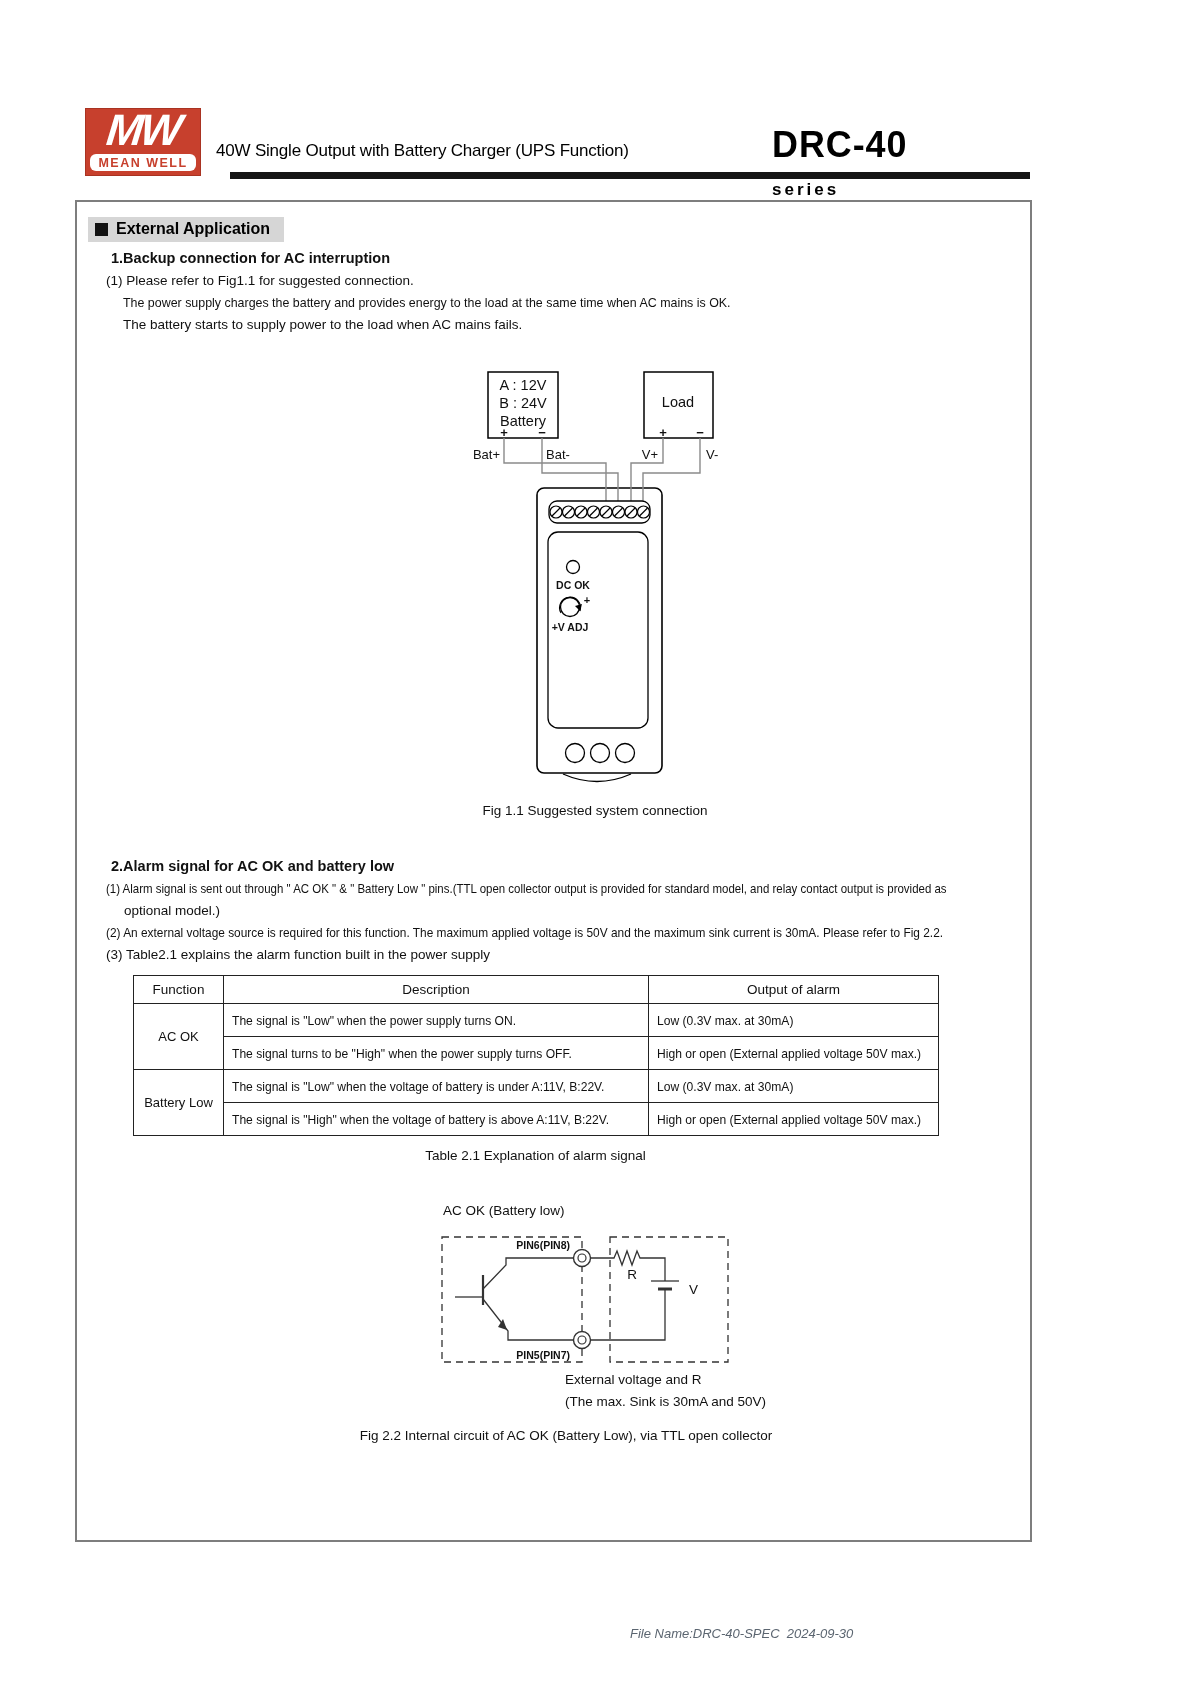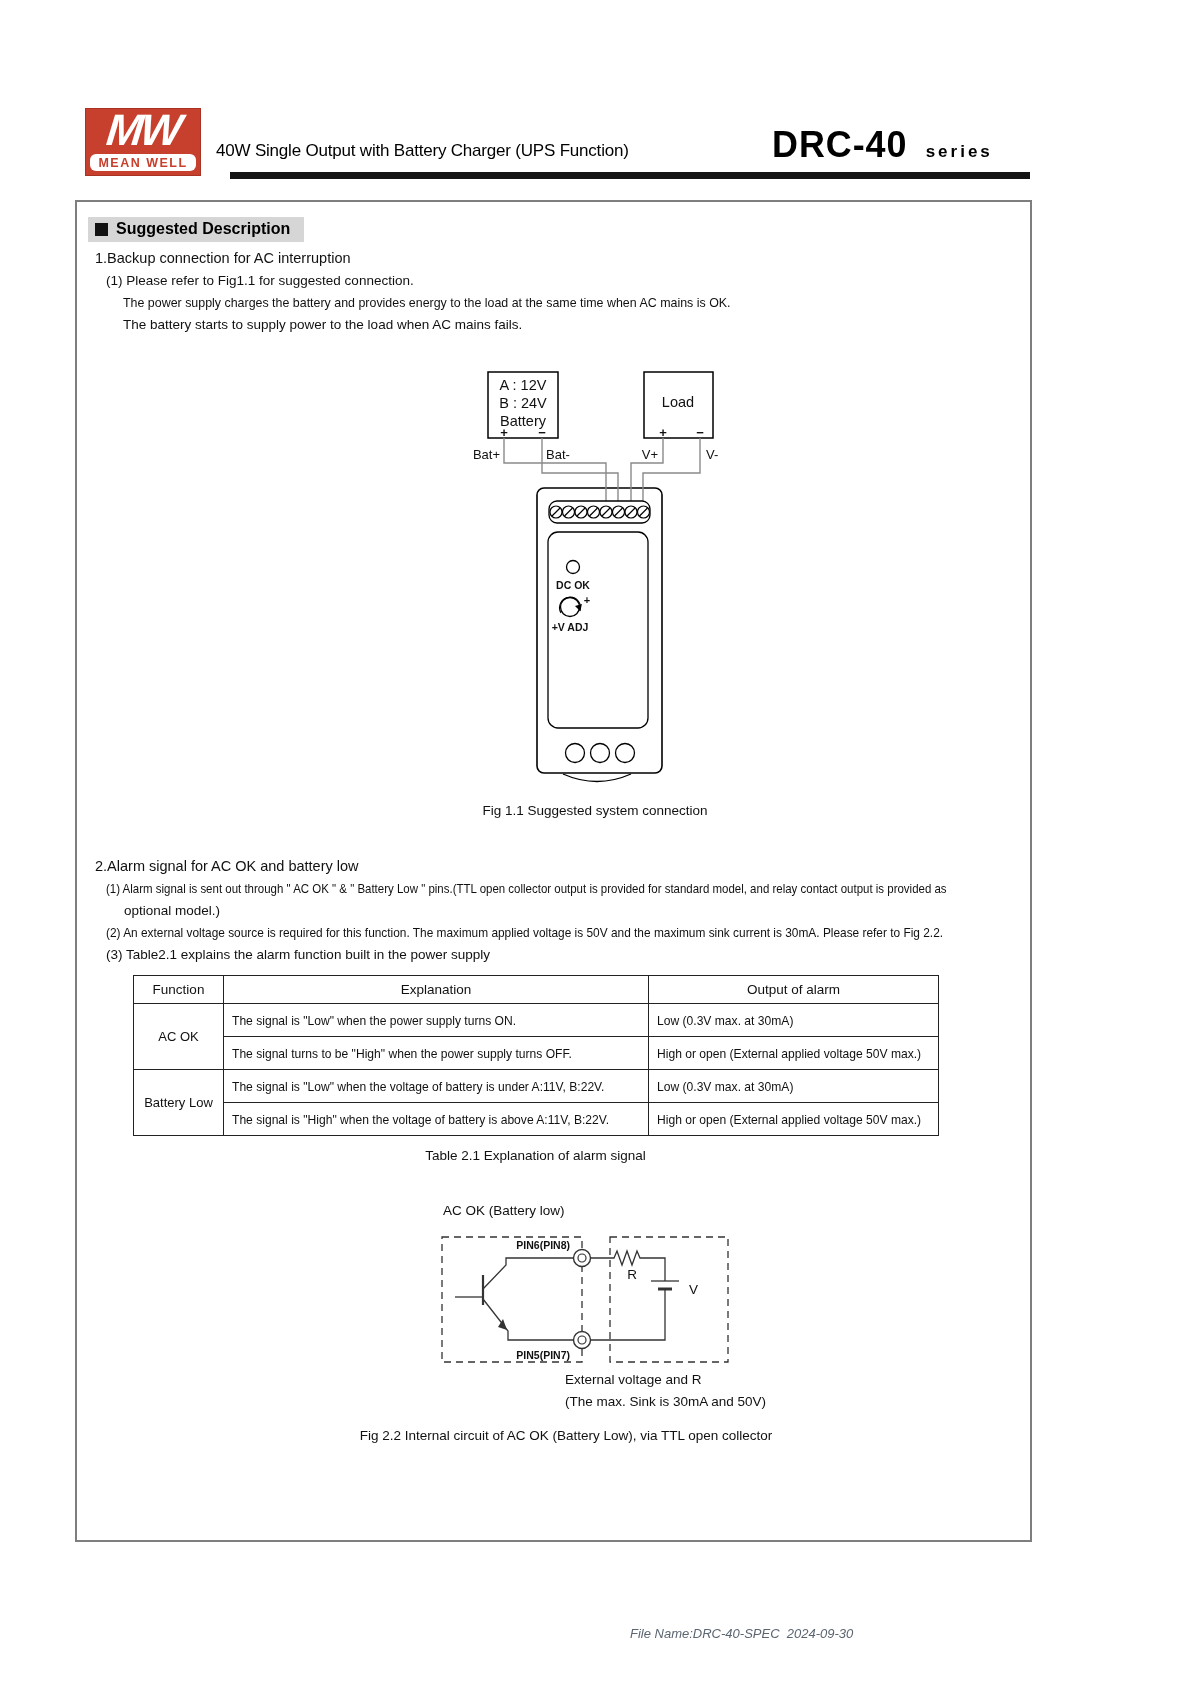--- a/index.html
+++ b/index.html
@@ -12,38 +12,38 @@
           background:#C7402D; border:1px solid #a93322; }
   .logo-mw { position:absolute; left:0; top:-4px; width:100%; text-align:center;
              font-style:italic; font-weight:800; font-size:44px; letter-spacing:-3px;
              color:#fff; transform:skewX(-6deg); }
   .logo-strip { position:absolute; left:4px; right:4px; bottom:4px; height:17px; background:#fff;
                 display:flex; align-items:center; justify-content:center;border-radius:6px; }
   .logo-brand { color:#C7402D; font-weight:700; font-size:12.5px; letter-spacing:1.5px; }
 
   .doc-title { position:absolute; left:216px; top:141px; font-size:17px; font-weight:500;
                color:#000; white-space:nowrap; letter-spacing:-0.2px; }
-  .series-wrap { position:absolute; left:772px; top:124px; display:flex; align-items:baseline; gap:14px; }
+  .series-wrap { position:absolute; left:772px; top:124px; display:flex; align-items:baseline; gap:14px;flex-direction:column; }
   .series-name { font-size:37px; font-weight:800; letter-spacing:1px; color:#000;
                  transform:scaleX(0.97); transform-origin:0 100%; white-space:nowrap; }
   .series-suffix { font-size:17px; font-weight:700; letter-spacing:3px; color:#000;text-align:center; }
   .header-rule { position:absolute; left:230px; top:172px; width:800px; height:7px; background:#151515; }
 
   
   .content-box { position:absolute; left:75px; top:200px; width:957px; height:1342px;
                  border:2px solid #7e7e7e; background:#fff; }
 
   
   .sec-header { position:absolute; left:88px; top:217px; background:#d6d6d6;
                 padding:3px 14px 4px 7px; display:flex; align-items:center; gap:8px; }
   .sq { width:13px; height:13px; background:#111; display:inline-block; }
   .sec-header-label { font-size:16px; font-weight:700; color:#000; }
 
   
-  .h2 { position:absolute; font-size:14.5px; font-weight:400; white-space:nowrap; }
+  .h2 { position:absolute; font-size:14.5px; font-weight:700; white-space:nowrap;margin-left:16px; }
   .bl { position:absolute; font-size:13.5px; white-space:nowrap; color:#111; }
   .cx92 { transform:scaleX(0.92); transform-origin:0 0; }
   .cx88 { transform:scaleX(0.88); transform-origin:0 0; }
   .cx85 { transform:scaleX(0.85); transform-origin:0 0; }
   .caption { position:absolute; font-size:13.5px; text-align:center; color:#111; }
 
   
   .alarm-table { position:absolute; left:133px; top:975px; border-collapse:collapse;
                  table-layout:fixed; width:805px; font-size:13px; color:#111; background:#fff; }
   .alarm-table th, .alarm-table td { border:1.5px solid #222; font-weight:400; }
@@ -75,21 +75,21 @@
   <div class="series-wrap">
     <span class="series-name">DRC-40</span>
     <span class="series-suffix">series</span>
   </div>
   <div class="header-rule"></div>
 
   <div class="content-box"></div>
 
   <div class="sec-header">
     <span class="sq"></span>
-    <span class="sec-header-label">Suggested Description</span>
+    <span class="sec-header-label">External Application</span>
   </div>
 
   <div class="h2" style="left:95px; top:250px;">1.Backup connection for AC interruption</div>
   <div class="bl" style="left:106px; top:273px;">(1) Please refer to Fig1.1 for suggested connection.</div>
   <div class="bl cx92" style="left:123px; top:295px;">The power supply charges the battery and provides energy to the load at the same time when AC mains is OK.</div>
   <div class="bl" style="left:123px; top:317px;">The battery starts to supply power to the load when AC mains fails.</div>
 
   <svg class="fig-svg" style="left:430px; top:340px;" width="330" height="465" viewBox="0 0 330 465">
 
     <rect x="58" y="32" width="70" height="66" fill="none" stroke="#000" stroke-width="1.5"></rect>
@@ -165,21 +165,21 @@
 
   <table class="alarm-table">
     <colgroup>
         <col style="width:90px">
         <col style="width:425px">
         <col style="width:290px">
       </colgroup>
     <tbody>
         <tr>
       <th>Function</th>
-      <th>Explanation</th>
+      <th>Description</th>
       <th>Output of alarm</th>
     </tr>
     <tr>
       <td class="fn" rowspan="2">AC OK</td>
       <td><span class="cellspan">The signal is "Low" when the power supply turns ON.</span></td>
       <td><span class="cellspan">Low (0.3V max. at 30mA)</span></td>
     </tr>
     <tr>
       <td><span class="cellspan">The signal turns to be "High" when the power supply turns OFF.</span></td>
       <td><span class="cellspan">High or open (External applied voltage 50V max.)</span></td>

